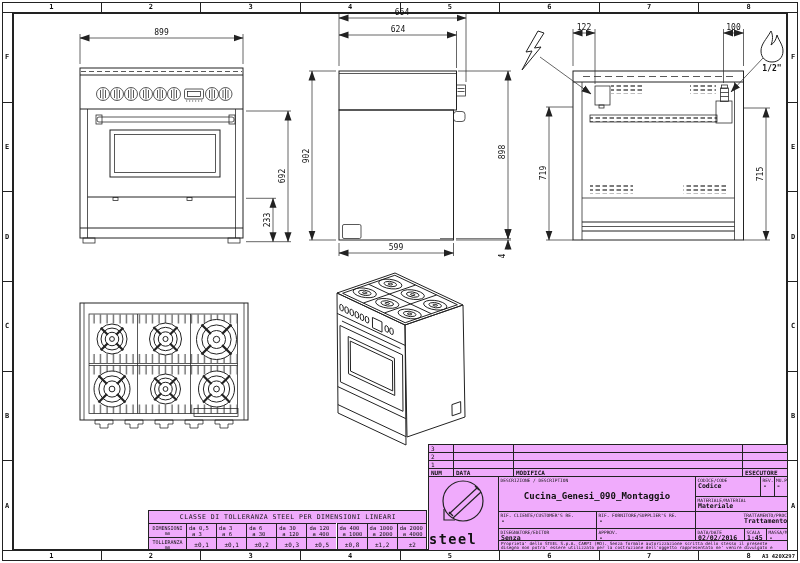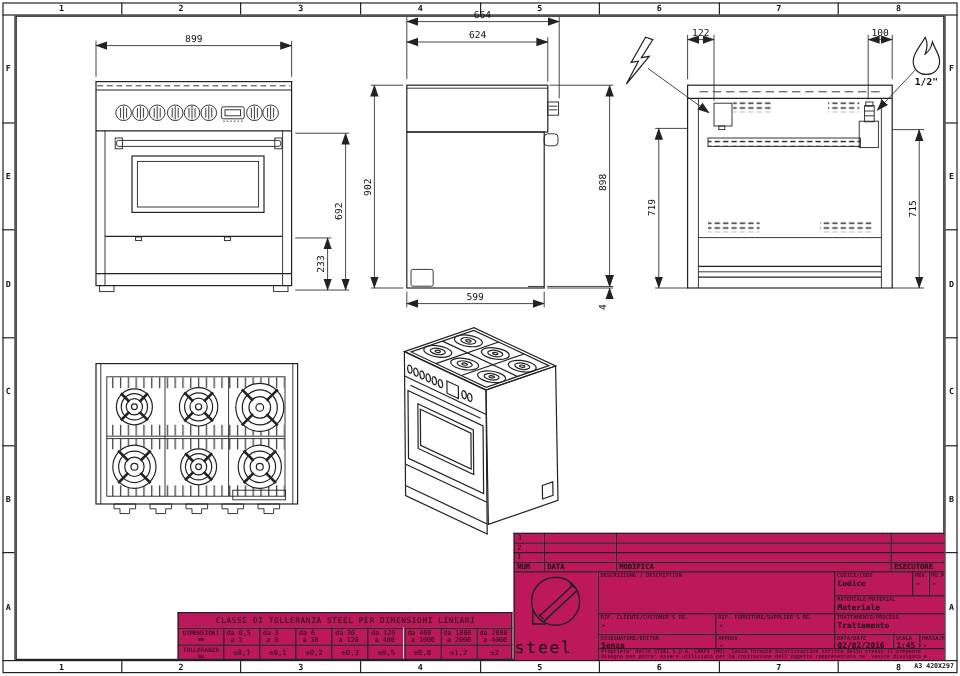--- a/index.html
+++ b/index.html
@@ -12,36 +12,36 @@
   .refrow{display:flex;}
   .rc{flex:1;display:flex;align-items:center;justify-content:center;
       font-size:7px;font-weight:bold;border-right:1px solid #222;}
   .rc:last-child{border-right:none;}
   .refcol{display:flex;flex-direction:column;}
   .rr{flex:1;display:flex;align-items:center;justify-content:center;
       font-size:7px;font-weight:bold;border-bottom:1px solid #222;}
   .rr:last-child{border-bottom:none;}
   
   .cell{position:absolute;box-sizing:border-box;border-left:1px solid #222;border-top:1px solid #222;
-        overflow:hidden;background:#be185d;}
+        overflow:hidden;background:#f0abfc;}
   .lbl{display:block;font-size:4.5px;line-height:5.5px;padding:0.5px 0 0 1.5px;white-space:nowrap;}
   .val{display:block;font-size:6.5px;font-weight:bold;line-height:7.5px;padding:0 0 0 2px;white-space:nowrap;}
   .num{font-size:6px;line-height:8px;padding-left:2px;}
   .hdr{font-size:6px;font-weight:bold;line-height:8px;padding-left:2px;}
   .desc-val{display:block;font-size:9px;font-weight:bold;text-align:center;margin-top:8px;}
   .legal{font-size:4.3px;line-height:1.08;padding:0.5px 2px;}
   .tt-title{display:flex;align-items:center;justify-content:center;font-size:6.5px;letter-spacing:0.5px;}
   .tt-l1{display:block;font-size:5px;line-height:6px;text-align:center;margin-top:1px;}
   .tt-l2{display:block;font-size:4.5px;line-height:5px;text-align:center;}
   .tt-r1{display:block;font-size:5.5px;line-height:6.5px;padding-left:2px;white-space:nowrap;margin-top:0.5px;}
   .tt-r2{display:block;font-size:5.5px;line-height:6px;padding-left:5px;white-space:nowrap;}
   .tt-v{display:flex;align-items:center;justify-content:center;font-size:6px;}
   .sheetsize{font-size:5.5px;font-weight:bold;text-align:right;line-height:10px;}
   
-  .logo-name{font-size:13.5px;font-weight:normal;letter-spacing:1.5px;text-align:center;line-height:12px;margin-top:1px;}
+  .logo-name{font-size:13.5px;font-weight:bold;letter-spacing:1.5px;text-align:center;line-height:12px;margin-top:1px;}
   
   svg text{font-family:"DejaVu Sans Mono",monospace;fill:#111;}
   .ln{stroke:#222;stroke-width:1;fill:none;}
   .thin{stroke-width:0.75;}
   .dim{stroke:#333;stroke-width:0.75;fill:none;}
   .dt{font-size:8px;}
   .bn *{vector-effect:non-scaling-stroke;stroke:#222;stroke-width:1;fill:none;}
   .bn circle.mask{fill:#fff;}
   .bn .sp{stroke-width:2.2;}
   .iso *{vector-effect:non-scaling-stroke;stroke:#222;stroke-width:1;fill:none;}
@@ -506,20 +506,21 @@
         <path d="M46,9 l4,4" stroke="#222" stroke-width="1.2" fill="none"></path>
         <path d="M20,35 l4,4" stroke="#222" stroke-width="1.2" fill="none"></path>
         <path d="M15,32 v11 h11" stroke="#222" stroke-width="1.2" fill="none"></path>
       </svg>
       <span class="logo-name">steel</span>
       
     </div>
 
     <div class="cell" style="left:498px;top:476px;width:197px;height:35px;">
       <span class="lbl">DESCRIZIONE / DESCRIPTION</span>
+      <span class="desc-val">Cucina_Genesi_090_Montaggio</span>
     </div>
 
     <div class="cell" style="left:695px;top:476px;width:65px;height:20px;">
       <span class="lbl">CODICE/CODE</span>
         <span class="val">Codice</span>
       </div>
     <div class="cell" style="left:760px;top:476px;width:13.5px;height:20px;">
       <span class="lbl">REV.</span>
         <span class="val">-</span>
       </div>
@@ -533,21 +534,21 @@
       </div>
 
     <div class="cell" style="left:498px;top:511px;width:98px;height:17px;">
       <span class="lbl">RIF. CLIENTE/CUSTOMER'S RE.</span>
         <span class="val">-</span>
       </div>
     <div class="cell" style="left:596px;top:511px;width:99px;height:17px;">
       <span class="lbl">RIF. FORNITORE/SUPPLIER'S RE.</span>
         <span class="val">-</span>
       </div>
-    <div class="cell" style="left:695px;top:511px;width:92px;height:17px;">
+    <div class="cell" style="left:695px;top:511px;width:92px;height:17px;padding-left:46px;">
       <span class="lbl">TRATTAMENTO/PROCESS</span>
         <span class="val">Trattamento</span>
       </div>
 
     <div class="cell" style="left:498px;top:528px;width:98px;height:12px;">
       <span class="lbl">DISEGNATORE/EDITOR</span>
         <span class="val">Senza</span>
       </div>
     <div class="cell" style="left:596px;top:528px;width:99px;height:12px;">
       <span class="lbl">APPROV.</span>

